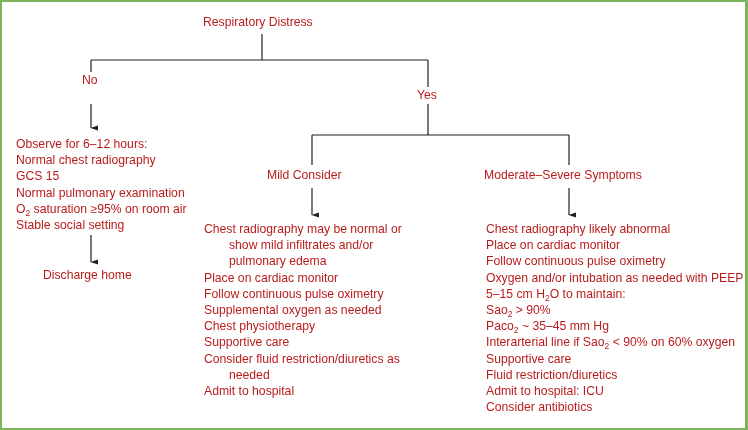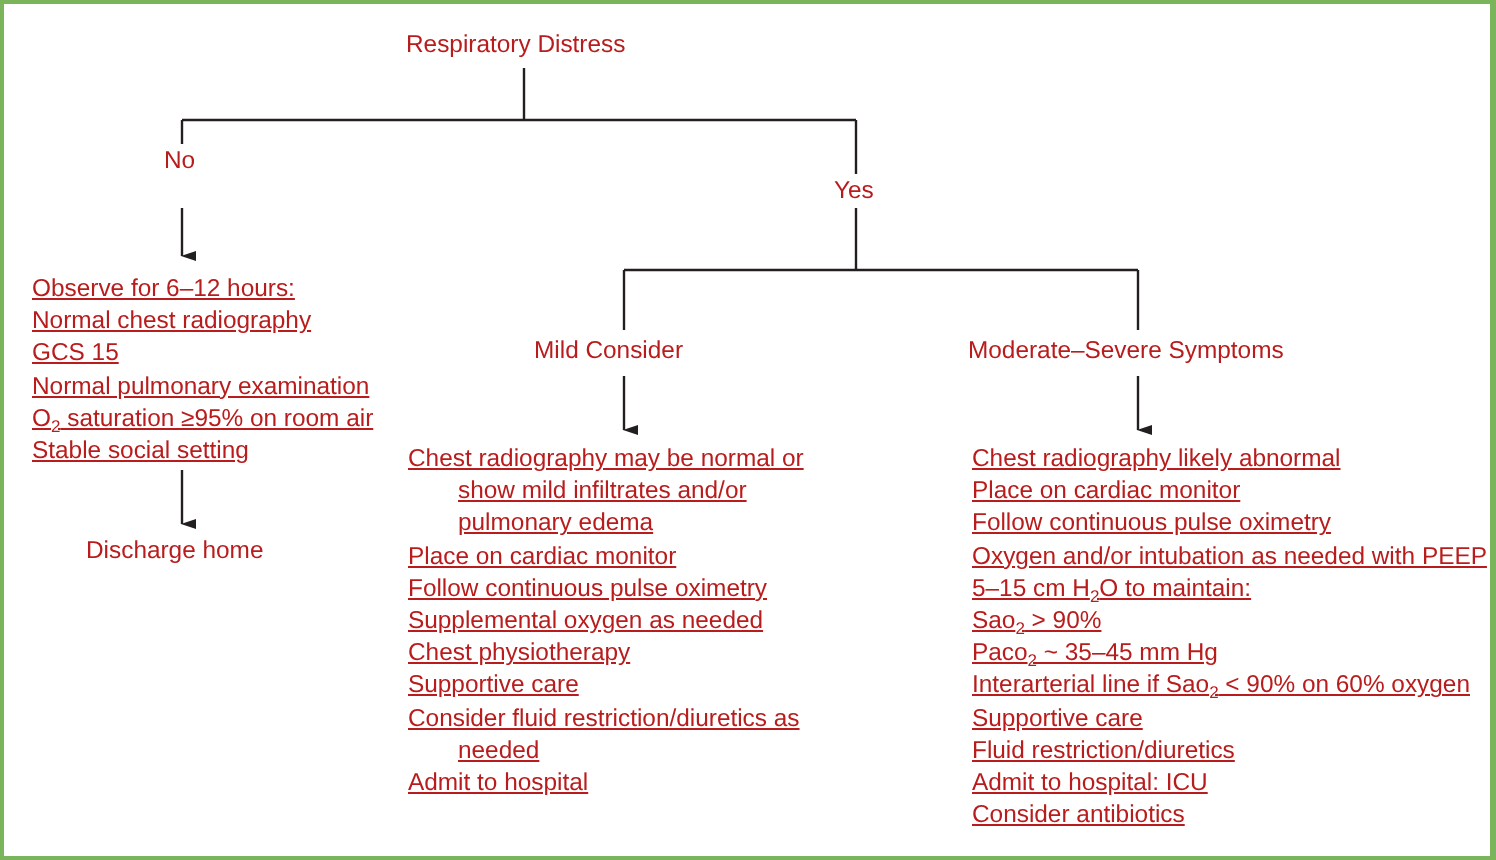--- a/index.html
+++ b/index.html
@@ -17,21 +17,21 @@
   .t {
     position: absolute;
     font-family: "Liberation Sans", sans-serif;
     font-size: 12.2px;
     color: #b91c1c;
     white-space: nowrap;
     line-height: 16.2px;
   }
   .lbl { background: #ffffff; padding: 0 1px; }
   .list { margin: 0; padding: 0; list-style: none; }
-  .list li { white-space: nowrap; text-decoration: underline; }
+  .list li { white-space: nowrap; }
   .list li.cont { padding-left: 25px; }
   sub { font-size: 8.5px; vertical-align: -3px; line-height: 0; }
 </style>
 </head>
 <body>
 
 <div class="frame"></div>
 
 <svg class="lines" width="748" height="430">
   <defs>

